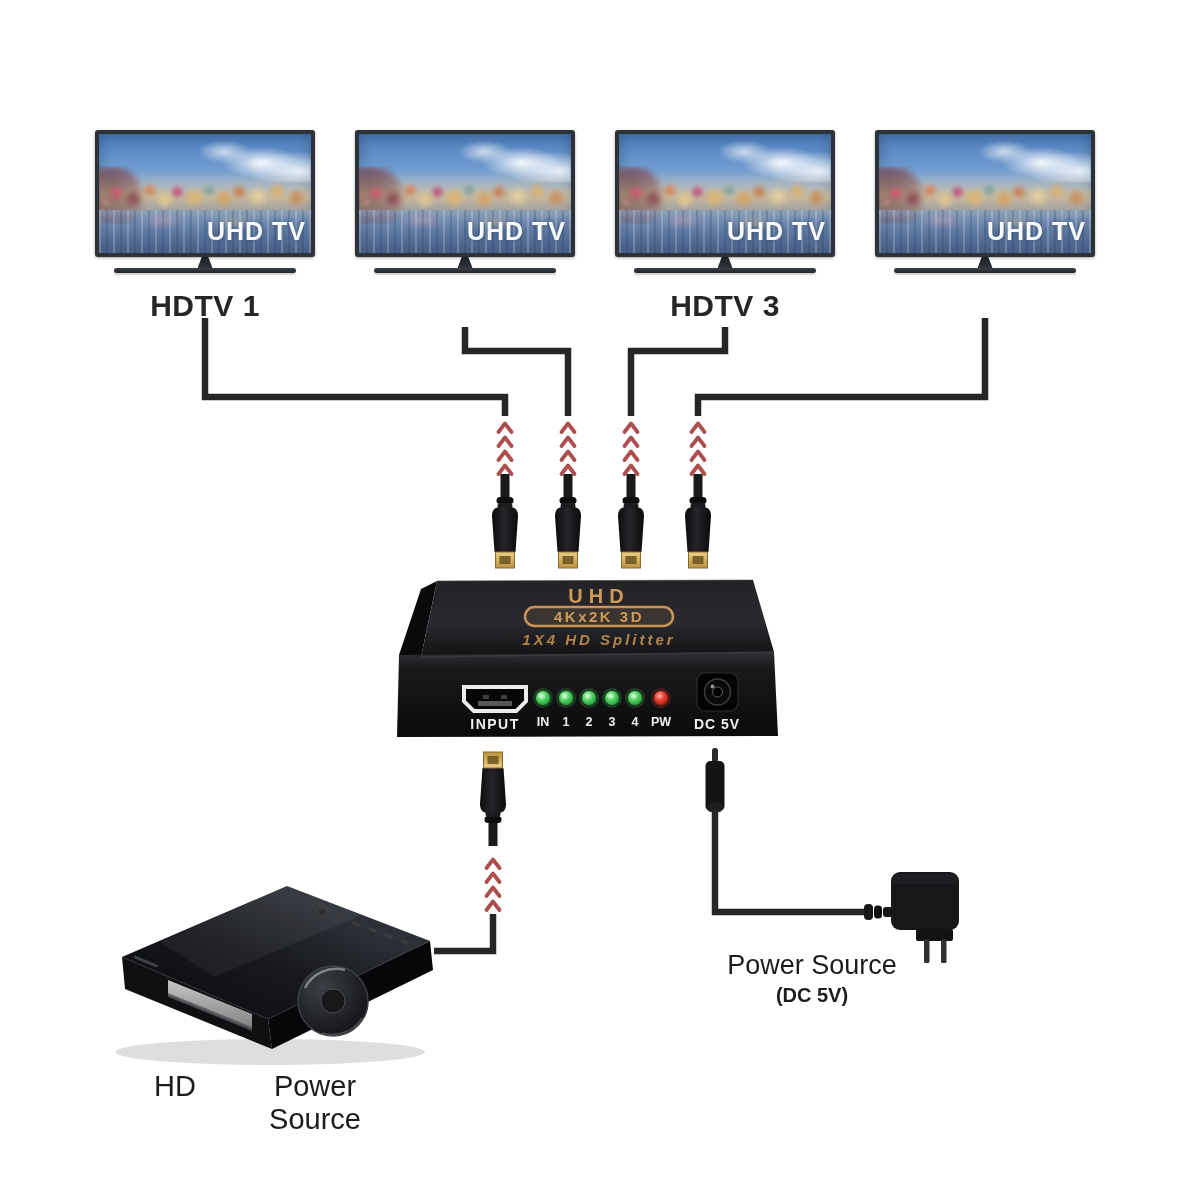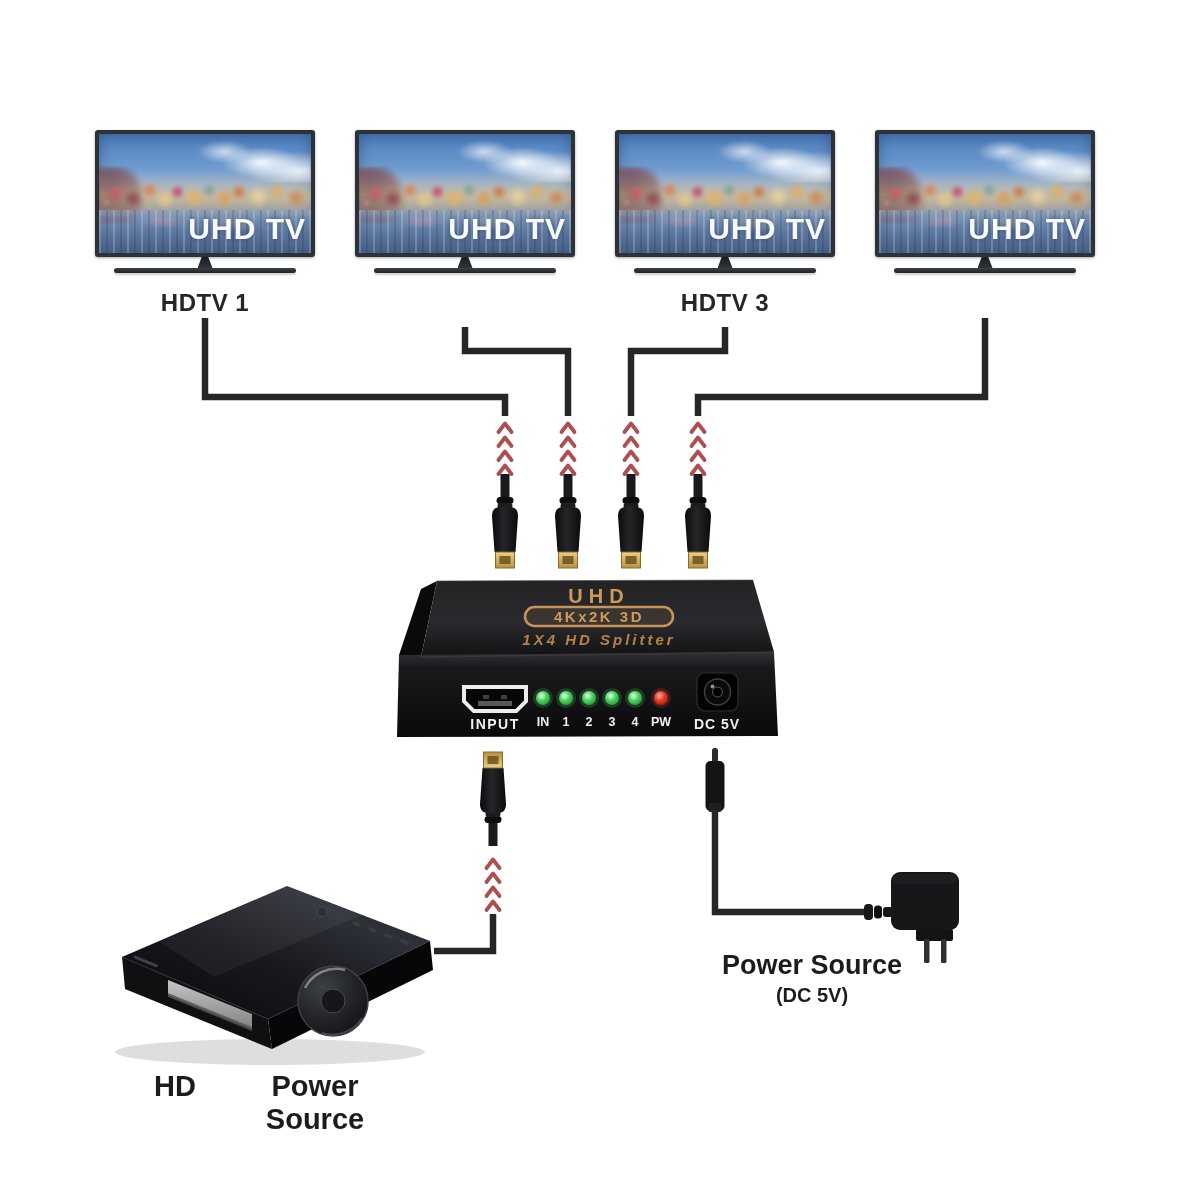--- a/index.html
+++ b/index.html
@@ -58,37 +58,37 @@
   .water{
     position:absolute;left:0;top:64%;width:100%;height:36%;
     background:
       repeating-linear-gradient(90deg, rgba(238,242,250,.22) 0 2px, rgba(238,242,250,0) 2px 7px, rgba(30,50,85,.2) 7px 9px, rgba(30,50,85,0) 9px 14px),
       radial-gradient(ellipse 30px 12px at 30% 25%, rgba(230,160,180,.35), rgba(230,160,180,0) 70%),
       radial-gradient(ellipse 34px 12px at 64% 30%, rgba(235,210,150,.35), rgba(235,210,150,0) 70%),
       linear-gradient(180deg, rgba(135,160,195,.55), rgba(70,95,135,.92));
   }
   .uhd-mark{
     position:absolute;right:5px;bottom:7px;
-    color:rgba(255,255,255,.96);font-weight:bold;font-size:30px;letter-spacing:1px;
+    color:rgba(255,255,255,.96);font-weight:bold;font-size:25px;letter-spacing:1px;
     text-shadow:0 0 5px rgba(20,40,70,.45);
   }
   .stand-neck{
     width:15px;height:11px;margin:0 auto;
     background:linear-gradient(180deg,#1a1d21,#30353b);
     clip-path:polygon(28% 0,72% 0,100% 100%,0 100%);
   }
   .stand-base{
     width:182px;height:5px;margin:0 auto;border-radius:3px;
     background:linear-gradient(180deg,#3a4047,#22262b);
     box-shadow:0 2px 2px rgba(0,0,0,.18);
   }
-  .tv-label{margin-top:16px;font-size:24px;font-weight:bold;color:#262626;letter-spacing:.5px;}
+  .tv-label{margin-top:16px;font-size:30px;font-weight:bold;color:#262626;letter-spacing:.5px;}
 
   
-  .caption{position:absolute;font-weight:bold;color:#1c1c1c;text-align:center;}
+  .caption{position:absolute;font-weight:normal;color:#1c1c1c;text-align:center;}
   #label-hd{left:143px;top:1070px;width:64px;font-size:29px;}
   #label-video-source{left:225px;top:1070px;width:180px;font-size:29px;}
   #label-power-1{left:702px;top:950px;width:220px;font-size:27px;}
   #label-power-2{left:702px;top:984px;width:220px;font-size:20px;font-weight:600;}
 
   
   .wire{stroke:#262626;stroke-width:6.5;fill:none;stroke-linejoin:miter;}
   .chev{stroke:#ad4f4f;stroke-width:3.8;fill:none;stroke-linejoin:round;stroke-linecap:round;}
   text{font-family:"Liberation Sans", sans-serif;}
   .gold-txt{fill:#cf9a57;font-weight:bold;}

